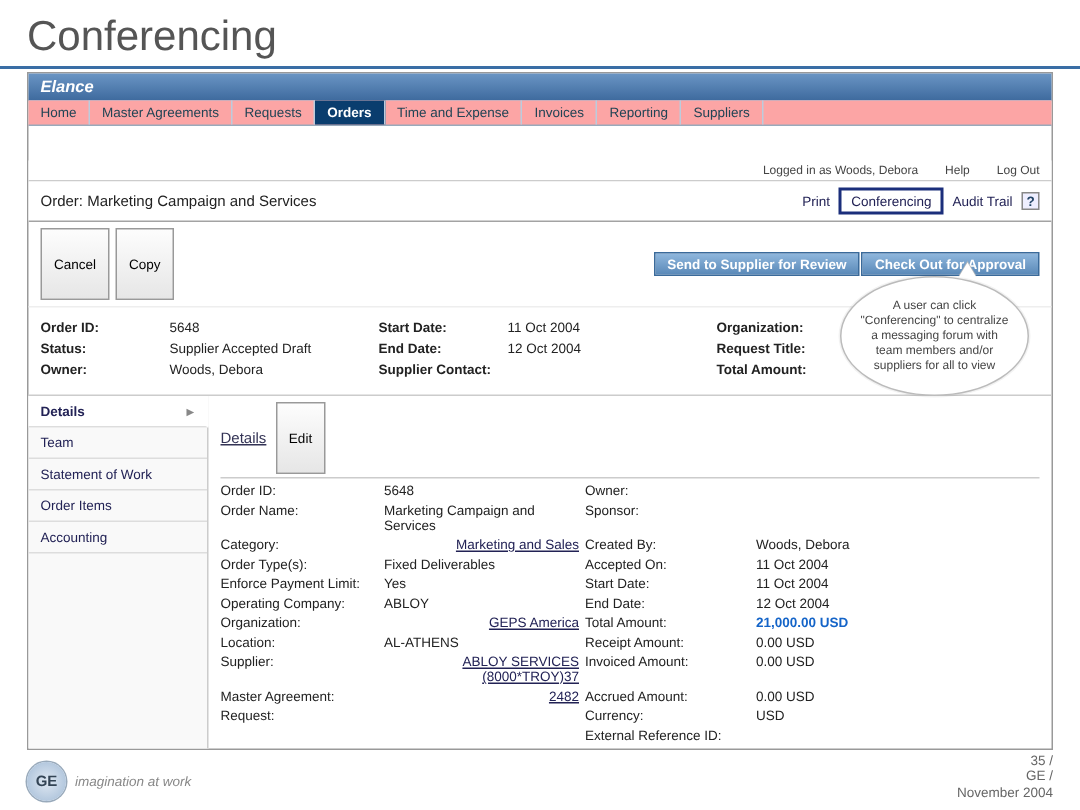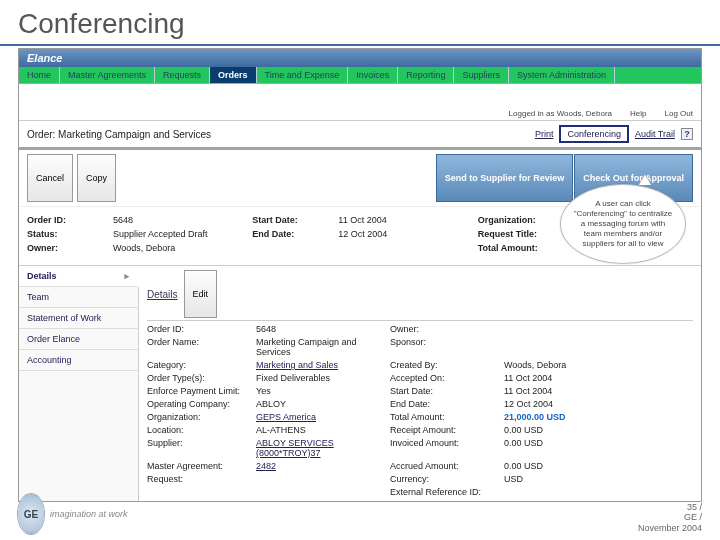--- a/index.html
+++ b/index.html
@@ -3,65 +3,65 @@
 <meta charset="utf-8">
 <style>
   * { box-sizing: border-box; margin: 0; padding: 0; }
   body { font-family: Arial, Helvetica, sans-serif; font-size: 9px; color: #333; background: #fff; width: 720px; height: 540px; position: relative; overflow: hidden; }
   .page-title { font-size: 28px; font-weight: 300; color: #555; padding: 8px 0 4px 18px; border-bottom: 2px solid #3a6ea5; margin-bottom: 2px; }
 
   .app { margin: 0 18px; border: 1px solid #999; background: #fff; }
   .hdr-bar { display:flex; align-items:center; justify-content:space-between; background: linear-gradient(#6a95c4,#3e6a9e); color:#fff; font-weight:bold; font-size:11px; padding:3px 8px; }
   .hdr-bar .brand { font-style: italic; }
 
-  .main-nav { display:flex; background:#22c55e; border-bottom:1px solid #9ab; }
+  .main-nav { display:flex; background:#fca5a5; border-bottom:1px solid #9ab; }
   .main-nav .tab { padding:3px 8px; font-size:9px; color:#245; border-right:1px solid #bcd; cursor:pointer; }
   .main-nav .tab.active { background:#0a3d6e; color:#fff; font-weight:bold; }
 
   .user-row { display:flex; justify-content:flex-end; gap:18px; padding:2px 8px; background:#fff; border-bottom:1px solid #ccc; font-size:8px; color:#444;margin-top:23px; }
   .user-row span { white-space:nowrap; }
 
-  .order-bar { display:flex; justify-content:space-between; align-items:center; padding:4px 8px; background:#fff; border-bottom:3px solid #a3a3a3;text-align:center; }
+  .order-bar { display:flex; justify-content:space-between; align-items:center; padding:4px 8px; background:#fff; border-bottom:1px solid #a3a3a3;text-align:center; }
   .order-bar .left { font-size:10px; color:#222; }
   .order-bar .right { display:flex; align-items:center; gap:6px; font-size:9px; }
-  .order-bar .right a { color:#225; text-decoration:underline; cursor:pointer; }
+  .order-bar .right a { color:#225; cursor:pointer; }
   .conf-hl { border:2px solid #1b2e7b; padding:2px 6px; text-decoration:none !important; color:#225; }
   .help-ic { display:inline-flex; width:12px; height:12px; border:1px solid #888; background:#eef; align-items:center; justify-content:center; font-weight:bold; color:#246; }
 
   .btn-row { display:flex; gap:4px; padding:4px 8px; border-bottom:1px solid #eee; position:relative; }
   .btn { background:linear-gradient(#fdfdfd,#e6e6e6); border:1px solid #999; padding:18px 8px; font-size:9px; cursor:pointer; }
-  .approval-strip { margin-left:auto; display:flex; gap:1px; }
+  .approval-strip { margin-left:auto; display:flex; gap:1px;align-items:center; }
   .ap-btn { background:linear-gradient(#8fb7dd,#5a89b8); color:#fff; border:1px solid #3a6a9a; padding:2px 8px; font-size:9px; font-weight:bold; cursor:pointer; }
 
   .summary { display:flex; padding:6px 8px 10px 8px; border-bottom:1px solid #ccc; font-size:9px; gap:10px; }
   .summary .col { flex:1; }
   .summary .row { display:flex; padding:2px 0; }
   .summary .lbl { width:86px; color:#222; font-weight:bold; flex-shrink:0; }
   .summary .val { color:#222; }
 
   .body-area { display:flex; }
   .sidebar { width:120px; border-right:1px solid #ccc; background:#f9f9f9; }
   .side-item { padding:5px 8px; border-bottom:1px solid #ddd; font-size:9px; color:#225; cursor:pointer; }
   .side-item.active { background:#fff; font-weight:bold; border-right:2px solid #fff; margin-right:-1px; }
   .side-item .arrow { float:right; color:#888; }
 
   .detail { flex:1; padding:4px 8px; }
   .detail-top { display:flex; align-items:center; gap:6px; border-bottom:1px solid #ccc; margin-bottom:3px; padding-bottom:2px;}
   .detail-top .sec-title { font-size:10px; color:#335; text-decoration:underline; }
   .detail-grid { display:grid; grid-template-columns: 105px 130px 110px 100px; row-gap:3px; column-gap:4px; font-size:9px; }
   .detail-grid .l { color:#222; }
   .detail-grid .v { color:#222; }
-  .detail-grid .lnk { color:#225; text-decoration:underline; }
+  .detail-grid .lnk { color:#225; text-decoration:underline;text-align:right; }
 
   .callout { position:absolute; right:34px; top:184px; width:126px; background:#fff; border:1px solid #bbb; border-radius:50%/50%; padding:14px 10px; font-size:8px; text-align:center; color:#444; box-shadow:0 0 0 1px rgba(0,0,0,0.05); line-height:1.25; }
   .callout::before { content:""; position:absolute; top:-10px; right:34px; width:0; height:0; border-left:6px solid transparent; border-right:6px solid transparent; border-bottom:10px solid #fff; filter:drop-shadow(0 -1px 0 #bbb); }
 
   .footer { position:absolute; bottom:6px; left:18px; right:18px; display:flex; justify-content:space-between; align-items:flex-end; font-size:9px; color:#666; }
   .ge-logo { display:flex; align-items:center; gap:6px; }
-  .ge-circ { width:26px; height:40px; border-radius:50%; background:radial-gradient(circle,#dfe8f2 0%,#b4c8de 70%,#8aa4c2 100%); display:flex; align-items:center; justify-content:center; color:#345; font-weight:bold; font-size:10px; box-shadow:0 0 0 1px #9ab; }
+  .ge-circ { width:26px; height:26px; border-radius:50%; background:radial-gradient(circle,#dfe8f2 0%,#b4c8de 70%,#8aa4c2 100%); display:flex; align-items:center; justify-content:center; color:#345; font-weight:bold; font-size:10px; box-shadow:0 0 0 1px #9ab; }
   .footer .meta { text-align:right; }
   .footer .meta div { line-height:1.2; }
 </style>
 </head>
 <body>
 
 <div class="page-title">Conferencing</div>
 
 <div class="app">
   <div class="hdr-bar">
@@ -70,21 +70,20 @@
 
   <div class="main-nav">
     <div class="tab">Home</div>
     <div class="tab">Master Agreements</div>
     <div class="tab">Requests</div>
     <div class="tab active">Orders</div>
     <div class="tab">Time and Expense</div>
     <div class="tab">Invoices</div>
     <div class="tab">Reporting</div>
     <div class="tab">Suppliers</div>
-    <div class="tab">System Administration</div>
   </div>
 
   <div class="user-row">
     <span>Logged in as Woods, Debora</span>
     <span>Help</span>
     <span>Log Out</span>
   </div>
 
   <div class="order-bar">
     <div class="left">Order: Marketing Campaign and Services</div>
@@ -122,20 +121,24 @@
     </div>
     <div class="col">
       <div class="row">
           <span class="lbl">Start Date:</span>
           <span class="val">11 Oct 2004</span>
         </div>
       <div class="row">
           <span class="lbl">End Date:</span>
           <span class="val">12 Oct 2004</span>
         </div>
+      <div class="row">
+          <span class="lbl">Supplier Contact:</span>
+          <span class="val"></span>
+        </div>
     </div>
     <div class="col">
       <div class="row">
           <span class="lbl">Organization:</span>
           <span class="val"></span>
         </div>
       <div class="row">
           <span class="lbl">Request Title:</span>
           <span class="val"></span>
         </div>
@@ -144,21 +147,21 @@
           <span class="val"></span>
         </div>
     </div>
   </div>
 
   <div class="body-area">
     <div class="sidebar">
       <div class="side-item active"><span>Details</span><span class="arrow">▸</span></div>
       <div class="side-item">Team</div>
       <div class="side-item">Statement of Work</div>
-      <div class="side-item">Order Elance</div>
+      <div class="side-item">Order Items</div>
       <div class="side-item">Accounting</div>
     </div>
 
     <div class="detail">
       <div class="detail-top">
         <span class="sec-title">Details</span>
         <button class="btn">Edit</button>
       </div>
       <div class="detail-grid">
         <span class="l">Order ID:</span>

